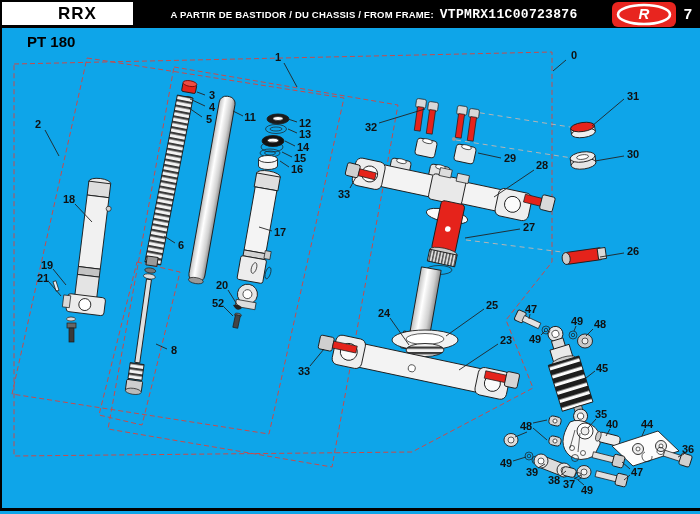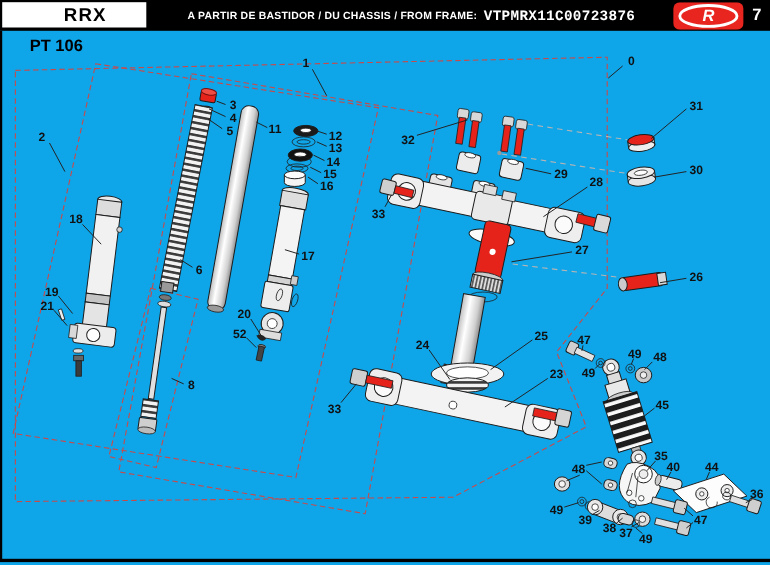--- a/index.html
+++ b/index.html
@@ -45,21 +45,21 @@
     <div id="logo">
       <svg width="64" height="25" viewBox="0 0 64 25">
         <rect x="0" y="0" width="64" height="25" rx="6" fill="#e8251f"></rect>
         <ellipse cx="32" cy="12.5" rx="26" ry="9.5" fill="none" stroke="#fff" stroke-width="2.6"></ellipse>
         <text x="32" y="17" text-anchor="middle" font-family="Liberation Sans, sans-serif" font-weight="bold" font-style="italic" font-size="15" fill="#fff">R</text>
       </svg>
     </div>
     <div id="pgnum">7</div>
   </div>
 
-  <div id="pt-title">PT 106</div>
+  <div id="pt-title">PT 180</div>
   <div id="left-edge"></div>
   <div id="bottom-edge"></div>
 
   <svg id="diagram-svg" width="700" height="514" viewBox="0 0 700 514">
     <defs>
       <linearGradient id="chromeG" x1="0" y1="0" x2="1" y2="0">
         <stop offset="0" stop-color="#bfbfbf"></stop>
           <stop offset=".35" stop-color="#ffffff"></stop>
         <stop offset=".75" stop-color="#d0d0d0"></stop>
           <stop offset="1" stop-color="#8f8f8f"></stop>

